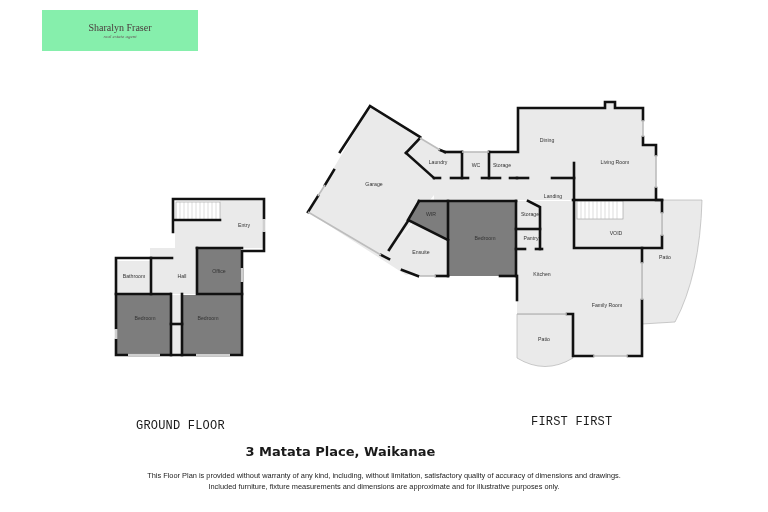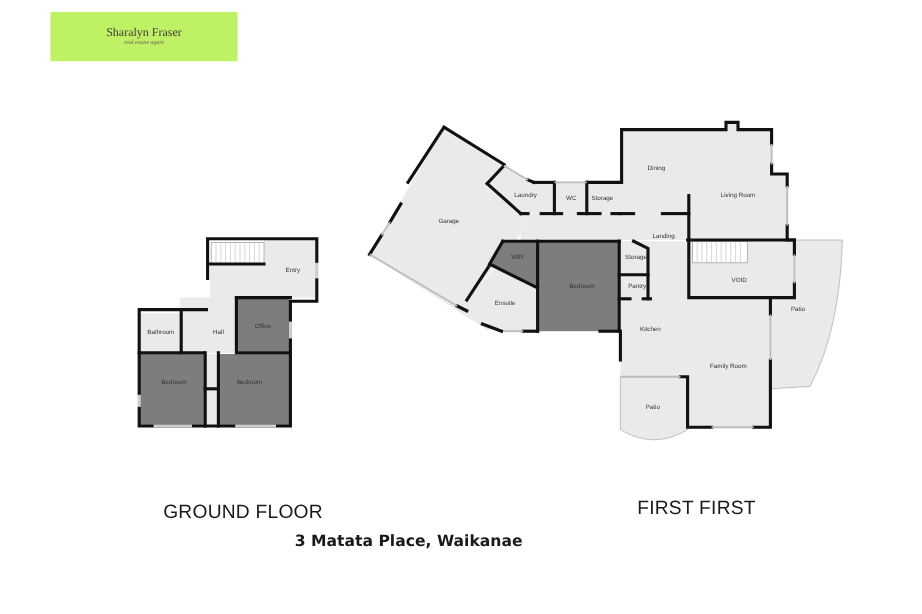--- a/index.html
+++ b/index.html
@@ -1,22 +1,22 @@
 <!DOCTYPE html>
 <html><head>
 <meta charset="utf-8">
 <style>
   html, body { margin: 0; padding: 0; background: #ffffff; }
   body { width: 768px; height: 512px; position: relative; overflow: hidden; font-family: "Liberation Sans", sans-serif; }
-  .logo { position: absolute; left: 42px; top: 10px; width: 156px; height: 41px; background: #bef264; display: flex; flex-direction: column; align-items: center; justify-content: center; }
+  .logo { position: absolute; left: 42px; top: 10px; width: 156px; height: 41px; background: #86efac; display: flex; flex-direction: column; align-items: center; justify-content: center; }
   .logo-name { font-family: "Liberation Serif", serif; font-size: 10px; color: #4a3a3c; line-height: 11px; }
   .logo-tag { font-family: "Liberation Serif", serif; font-size: 5px; color: #6a5a5c; font-style: italic; line-height: 7px; }
   svg.plan { position: absolute; left: 0; top: 0; }
   .room-label { font-family: "Liberation Sans", sans-serif; font-size: 5.2px; fill: #333333; text-anchor: middle; }
-  .floor-label { position: absolute; font-family: Liberation Sans, sans-serif; font-size: 16px; color: #1a1a1a; letter-spacing: 0.2px; }
+  .floor-label { position: absolute; font-family: Liberation Mono, monospace; font-size: 12px; color: #1a1a1a; letter-spacing: 0.2px; }
   .address { position: absolute; left: 0; width: 681px; top: 444px; text-align: center; font-family: "DejaVu Sans", sans-serif; font-size: 13px; font-weight: bold; color: #1a1a1a; }
   .disclaimer { position: absolute; left: 0; width: 768px; top: 470px; text-align: center; font-family: "Liberation Sans", sans-serif; font-size: 7.4px; line-height: 11px; color: #222222; }
 </style>
 </head>
 <body>
 
 <div class="logo">
   <div class="logo-name">Sharalyn Fraser</div>
   <div class="logo-tag">real estate agent</div>
 </div>
@@ -189,13 +189,15 @@
     <text class="room-label" x="542" y="276">Kitchen</text>
     <text class="room-label" x="607" y="307">Family Room</text>
     <text class="room-label" x="544" y="341">Patio</text>
   </g>
 </svg>
 
 <div class="floor-label" style="left:136px; top:419px;">GROUND FLOOR</div>
 <div class="floor-label" style="left:531px; top:415px;">FIRST FIRST</div>
 <div class="address">3 Matata Place, Waikanae</div>
 <div class="disclaimer">
+  <div>This Floor Plan is provided without warranty of any kind, including, without limitation, satisfactory quality of accuracy of dimensions and drawings.</div>
+  <div>Included furniture, fixture measurements and dimensions are approximate and for illustrative purposes only.</div>
 </div>
 
 </body></html>

